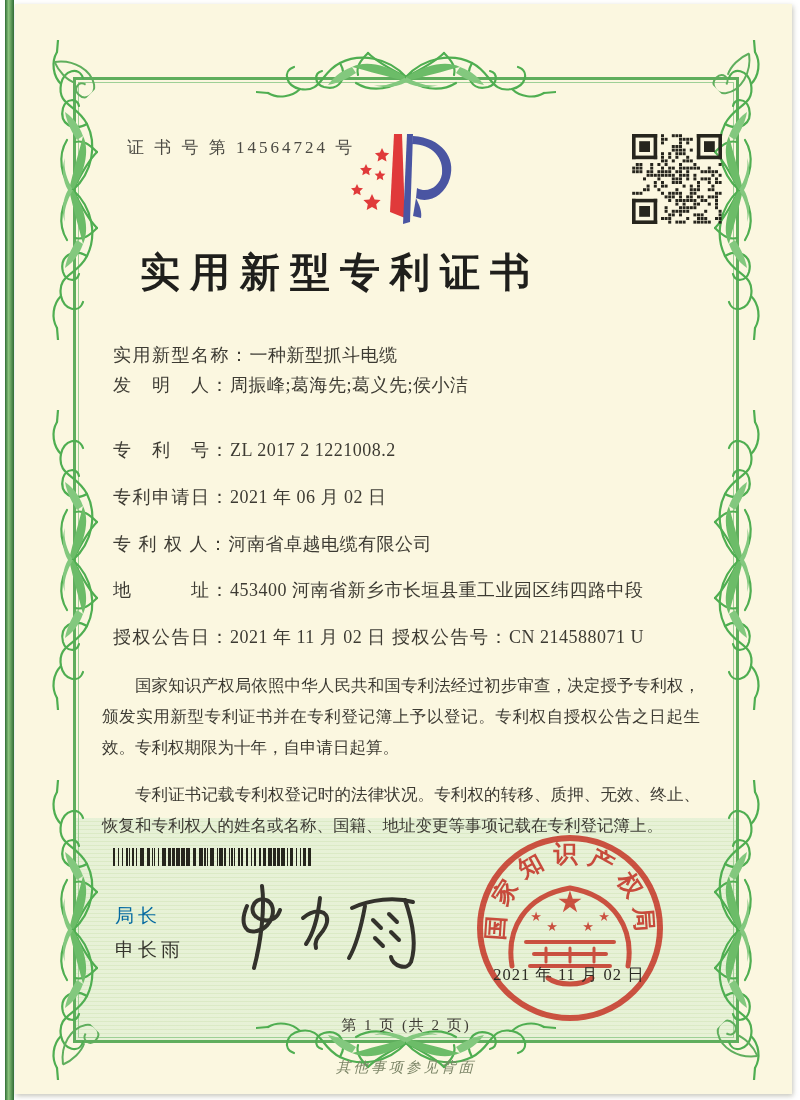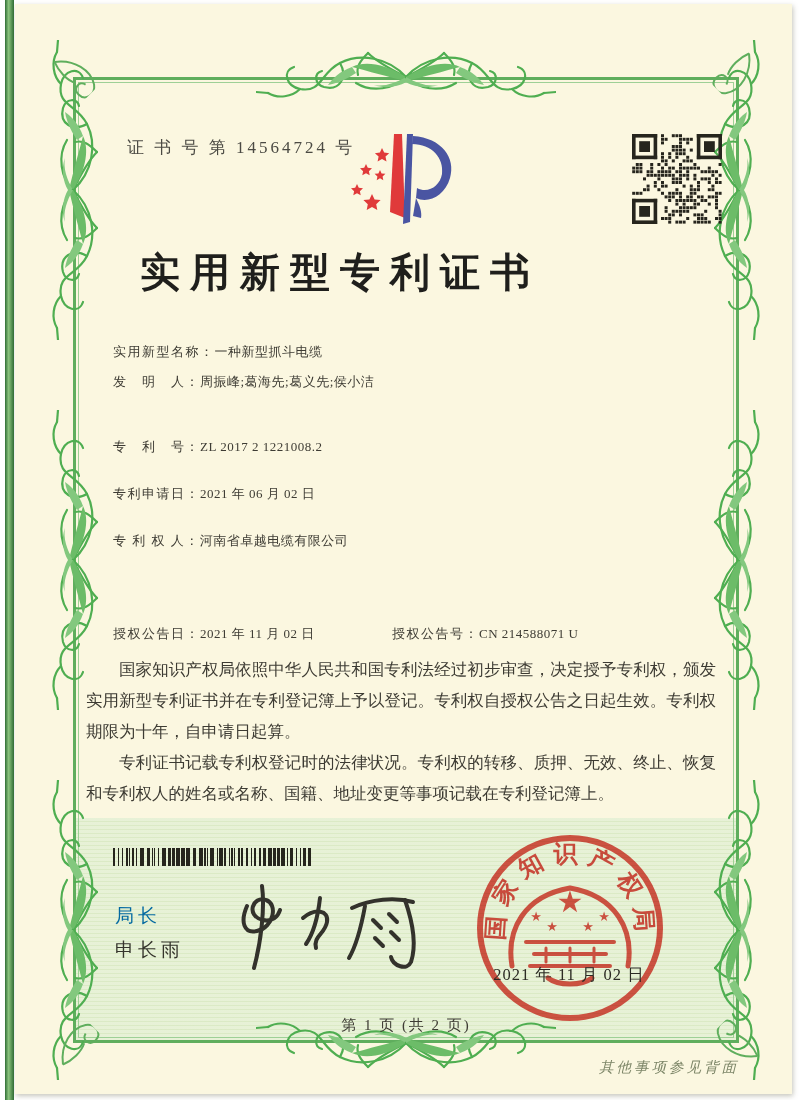--- a/index.html
+++ b/index.html
@@ -17,32 +17,32 @@
            opacity:.95;}
   
   .frame{position:absolute;left:73px;top:77px;width:666px;height:966px;
          border:3px solid #5fae5d;box-sizing:border-box;}
   .frame::after{content:"";position:absolute;inset:2px;border:1px solid #9ed096;}
   .orn{position:absolute;pointer-events:none;}
   
   .certno{position:absolute;left:95px;top:136px;font-size:17px;letter-spacing:3px;color:#4b4a43;margin-left:32px;}
   .title{position:absolute;left:73px;width:534px;top:245px;text-align:center;
          font-size:40px;font-weight:bold;letter-spacing:10px;color:#1f1f1c;}
-  .frow{position:absolute;left:113px;font-size:13px;color:#3d3b33;letter-spacing:.5px;white-space:nowrap;}
+  .frow{position:absolute;left:113px;font-size:18px;color:#3d3b33;letter-spacing:.5px;white-space:nowrap;}
   .frow .lab{letter-spacing:1.5px;}
   .paras{position:absolute;left:86px;top:654px;width:630px;font-size:16.5px;line-height:31px;
          color:#3d3b33;text-align:justify;}
-  .paras p{margin:0;text-indent:2em;}
+  .paras p{margin:16px;text-indent:2em;}
   .sig-title{position:absolute;left:115px;top:903px;font-size:19px;letter-spacing:4px;color:#0369a1;}
   .sig-name{position:absolute;left:115px;top:937px;font-size:19px;letter-spacing:4px;color:#35342c;}
   .seal-date{position:absolute;left:484px;top:964px;width:170px;text-align:center;
              font-size:16.5px;letter-spacing:1px;color:#2c2b24;z-index:6;}
   .pageinfo{position:absolute;left:73px;width:666px;top:1016px;text-align:center;
             font-size:15px;letter-spacing:2px;color:#3d3b33;}
-  .backnote{position:absolute;left:73px;width:666px;top:1058px;text-align:right;
+  .backnote{position:absolute;left:73px;width:666px;top:1058px;text-align:center;
             font-size:14.5px;letter-spacing:3px;color:#7d8668;font-style:italic;}
   .seal-svg{position:absolute;left:468px;top:826px;z-index:5;mix-blend-mode:multiply;opacity:.92;}
   .sign-svg{position:absolute;left:232px;top:876px;z-index:4;}
   .logo-svg{position:absolute;left:330px;top:126px;}
   .qr-svg{position:absolute;left:632px;top:134px;}
   .bar-svg{position:absolute;left:113px;top:848px;z-index:3;}
 </style>
 </head>
 <body>
 
@@ -371,20 +371,23 @@
   </div>
   <div class="frow" style="top:438px">
     <span class="lab">专　利　号：</span><span>ZL 2017 2 1221008.2</span>
   </div>
   <div class="frow" style="top:485px">
     <span class="lab">专利申请日：</span><span>2021 年 06 月 02 日</span>
   </div>
   <div class="frow" style="top:532px">
     <span class="lab">专 利 权 人：</span><span>河南省卓越电缆有限公司</span>
   </div>
+  <div class="frow" style="top:578px">
+    <span class="lab">地　　　址：</span><span>453400 河南省新乡市长垣县重工业园区纬四路中段</span>
+  </div>
   <div class="frow" style="top:625px">
     <span class="lab">授权公告日：</span><span>2021 年 11 月 02 日</span>
   </div>
   <div class="frow" style="top:625px;left:392px">
     <span class="lab">授权公告号：</span><span>CN 214588071 U</span>
   </div>
 
   <div class="paras">
     <p>国家知识产权局依照中华人民共和国专利法经过初步审查，决定授予专利权，颁发实用新型专利证书并在专利登记簿上予以登记。专利权自授权公告之日起生效。专利权期限为十年，自申请日起算。</p>
     <p>专利证书记载专利权登记时的法律状况。专利权的转移、质押、无效、终止、恢复和专利权人的姓名或名称、国籍、地址变更等事项记载在专利登记簿上。</p>

